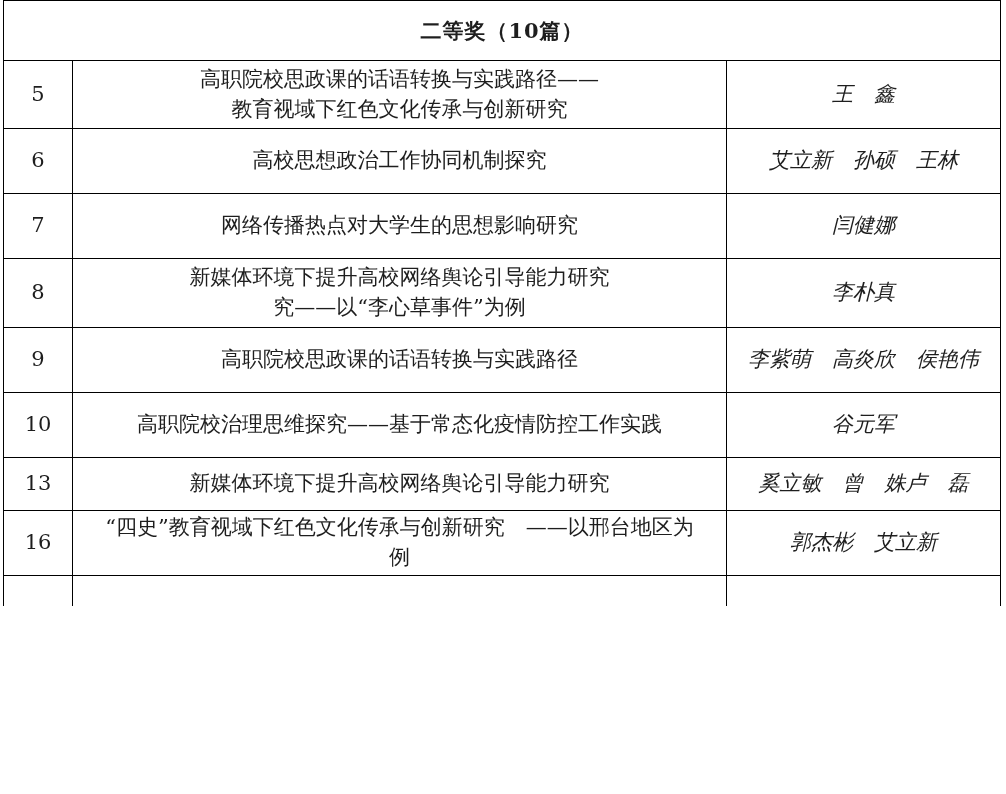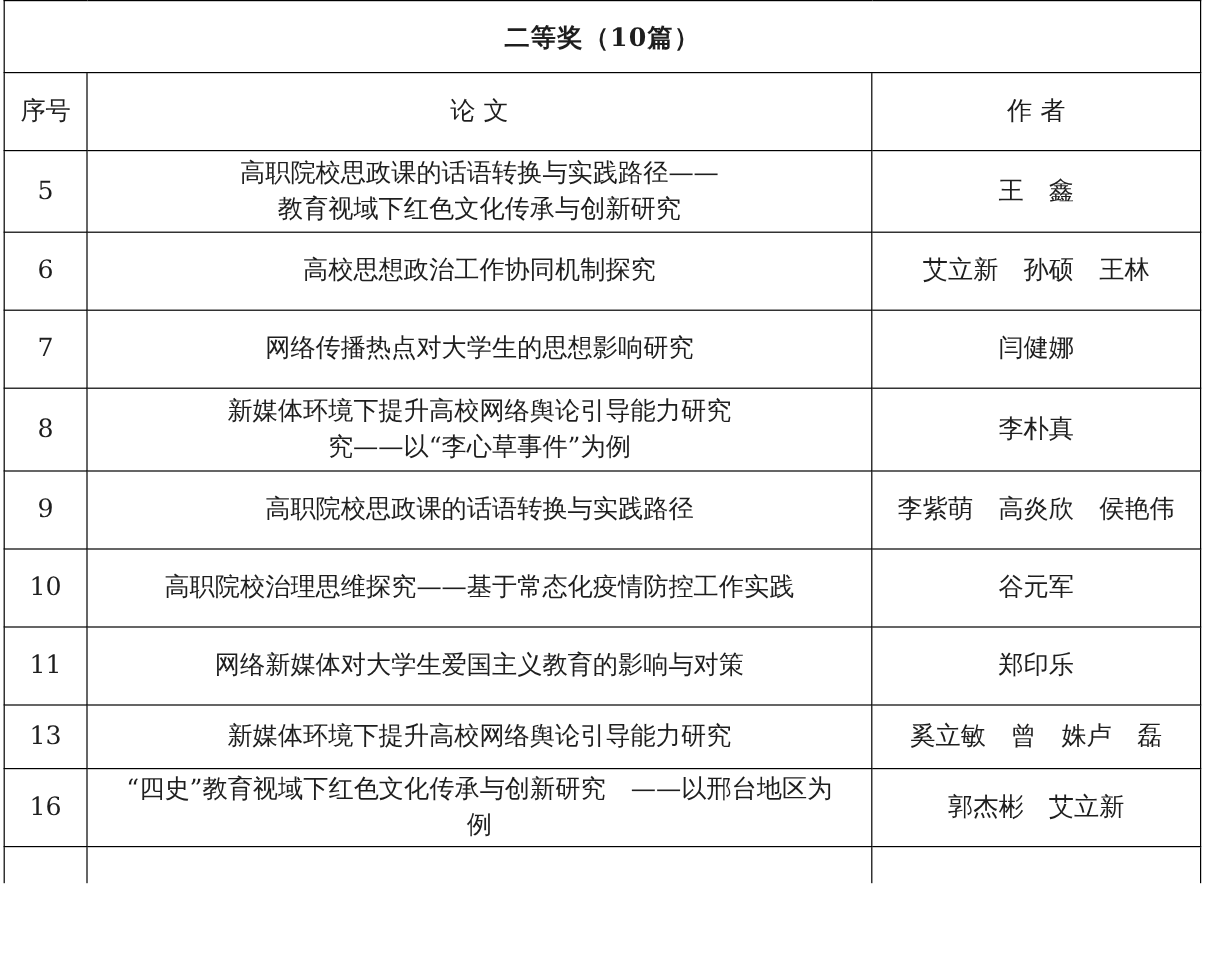--- a/index.html
+++ b/index.html
@@ -40,20 +40,21 @@
     letter-spacing: 1px;
   }
   td.col-index {
     border-left: 1px solid #b9b9c2;
   }
   td.paper-cell {
     white-space: pre-line;
   }
   td.author-cell {
     white-space: pre-wrap;
+    font-style: italic;
   }
   tr.partial-row td {
     border-bottom: none;
   }
 </style>
 </head>
 <body>
 
 <div class="page">
   <table class="awards">
@@ -61,25 +62,20 @@
       <col style="width:69px">
       <col style="width:654px">
       <col style="width:274px">
     </colgroup>
 
     <tbody>
         <tr style="height:60px">
       <td class="title-cell" colspan="3">二等奖（10篇）</td>
     </tr>
 
-    <tr style="height:65px">
-      <td class="col-index">序号</td>
-      <td>论 文</td>
-      <td>作 者</td>
-    </tr>
 
     <tr style="height:68px">
       <td class="col-index">5</td>
       <td class="paper-cell">高职院校思政课的话语转换与实践路径——
 教育视域下红色文化传承与创新研究</td>
       <td class="author-cell">王　鑫</td>
     </tr>
 
     <tr style="height:65px">
       <td class="col-index">6</td>
@@ -105,25 +101,20 @@
       <td class="paper-cell">高职院校思政课的话语转换与实践路径</td>
       <td class="author-cell">李紫萌　高炎欣　侯艳伟</td>
     </tr>
 
     <tr style="height:65px">
       <td class="col-index">10</td>
       <td class="paper-cell">高职院校治理思维探究——基于常态化疫情防控工作实践</td>
       <td class="author-cell">谷元军</td>
     </tr>
 
-    <tr style="height:65px">
-      <td class="col-index">11</td>
-      <td class="paper-cell">网络新媒体对大学生爱国主义教育的影响与对策</td>
-      <td class="author-cell">郑印乐</td>
-    </tr>
 
 
     <tr style="height:53px">
       <td class="col-index">13</td>
       <td class="paper-cell">新媒体环境下提升高校网络舆论引导能力研究</td>
       <td class="author-cell">奚立敏　曾　姝卢　磊</td>
     </tr>
 
     <tr style="height:65px">
       <td class="col-index">16</td>

